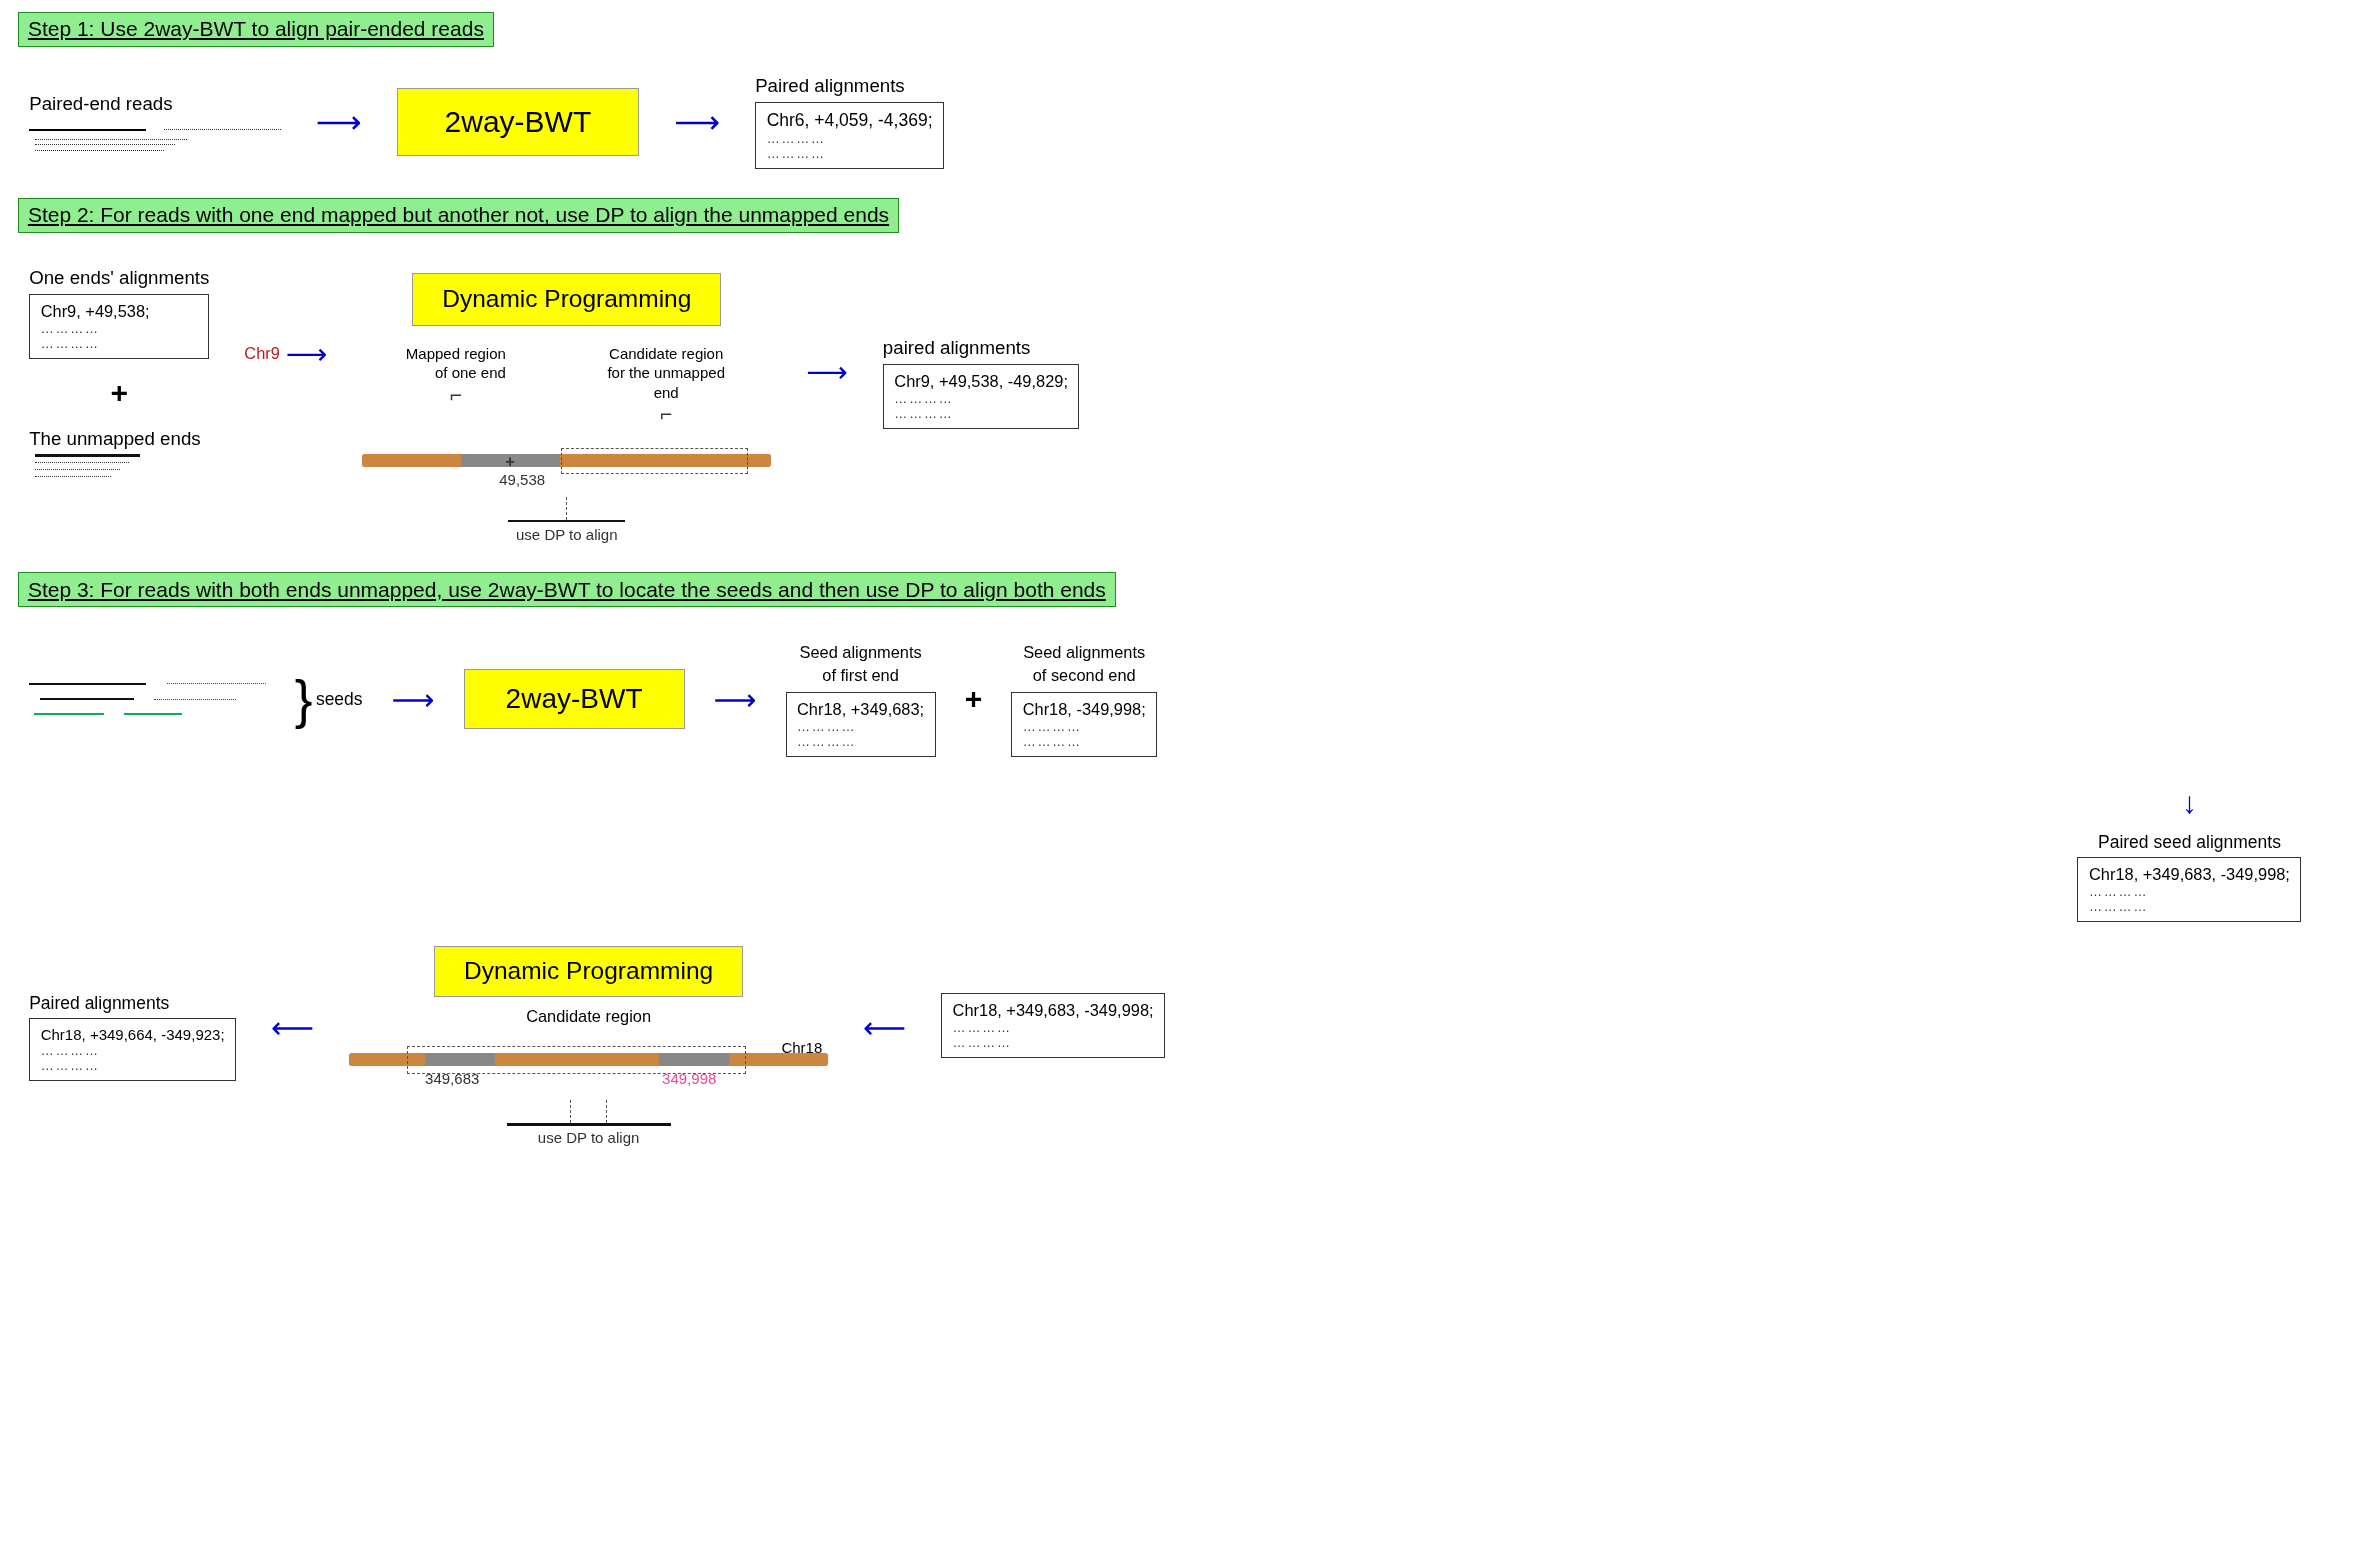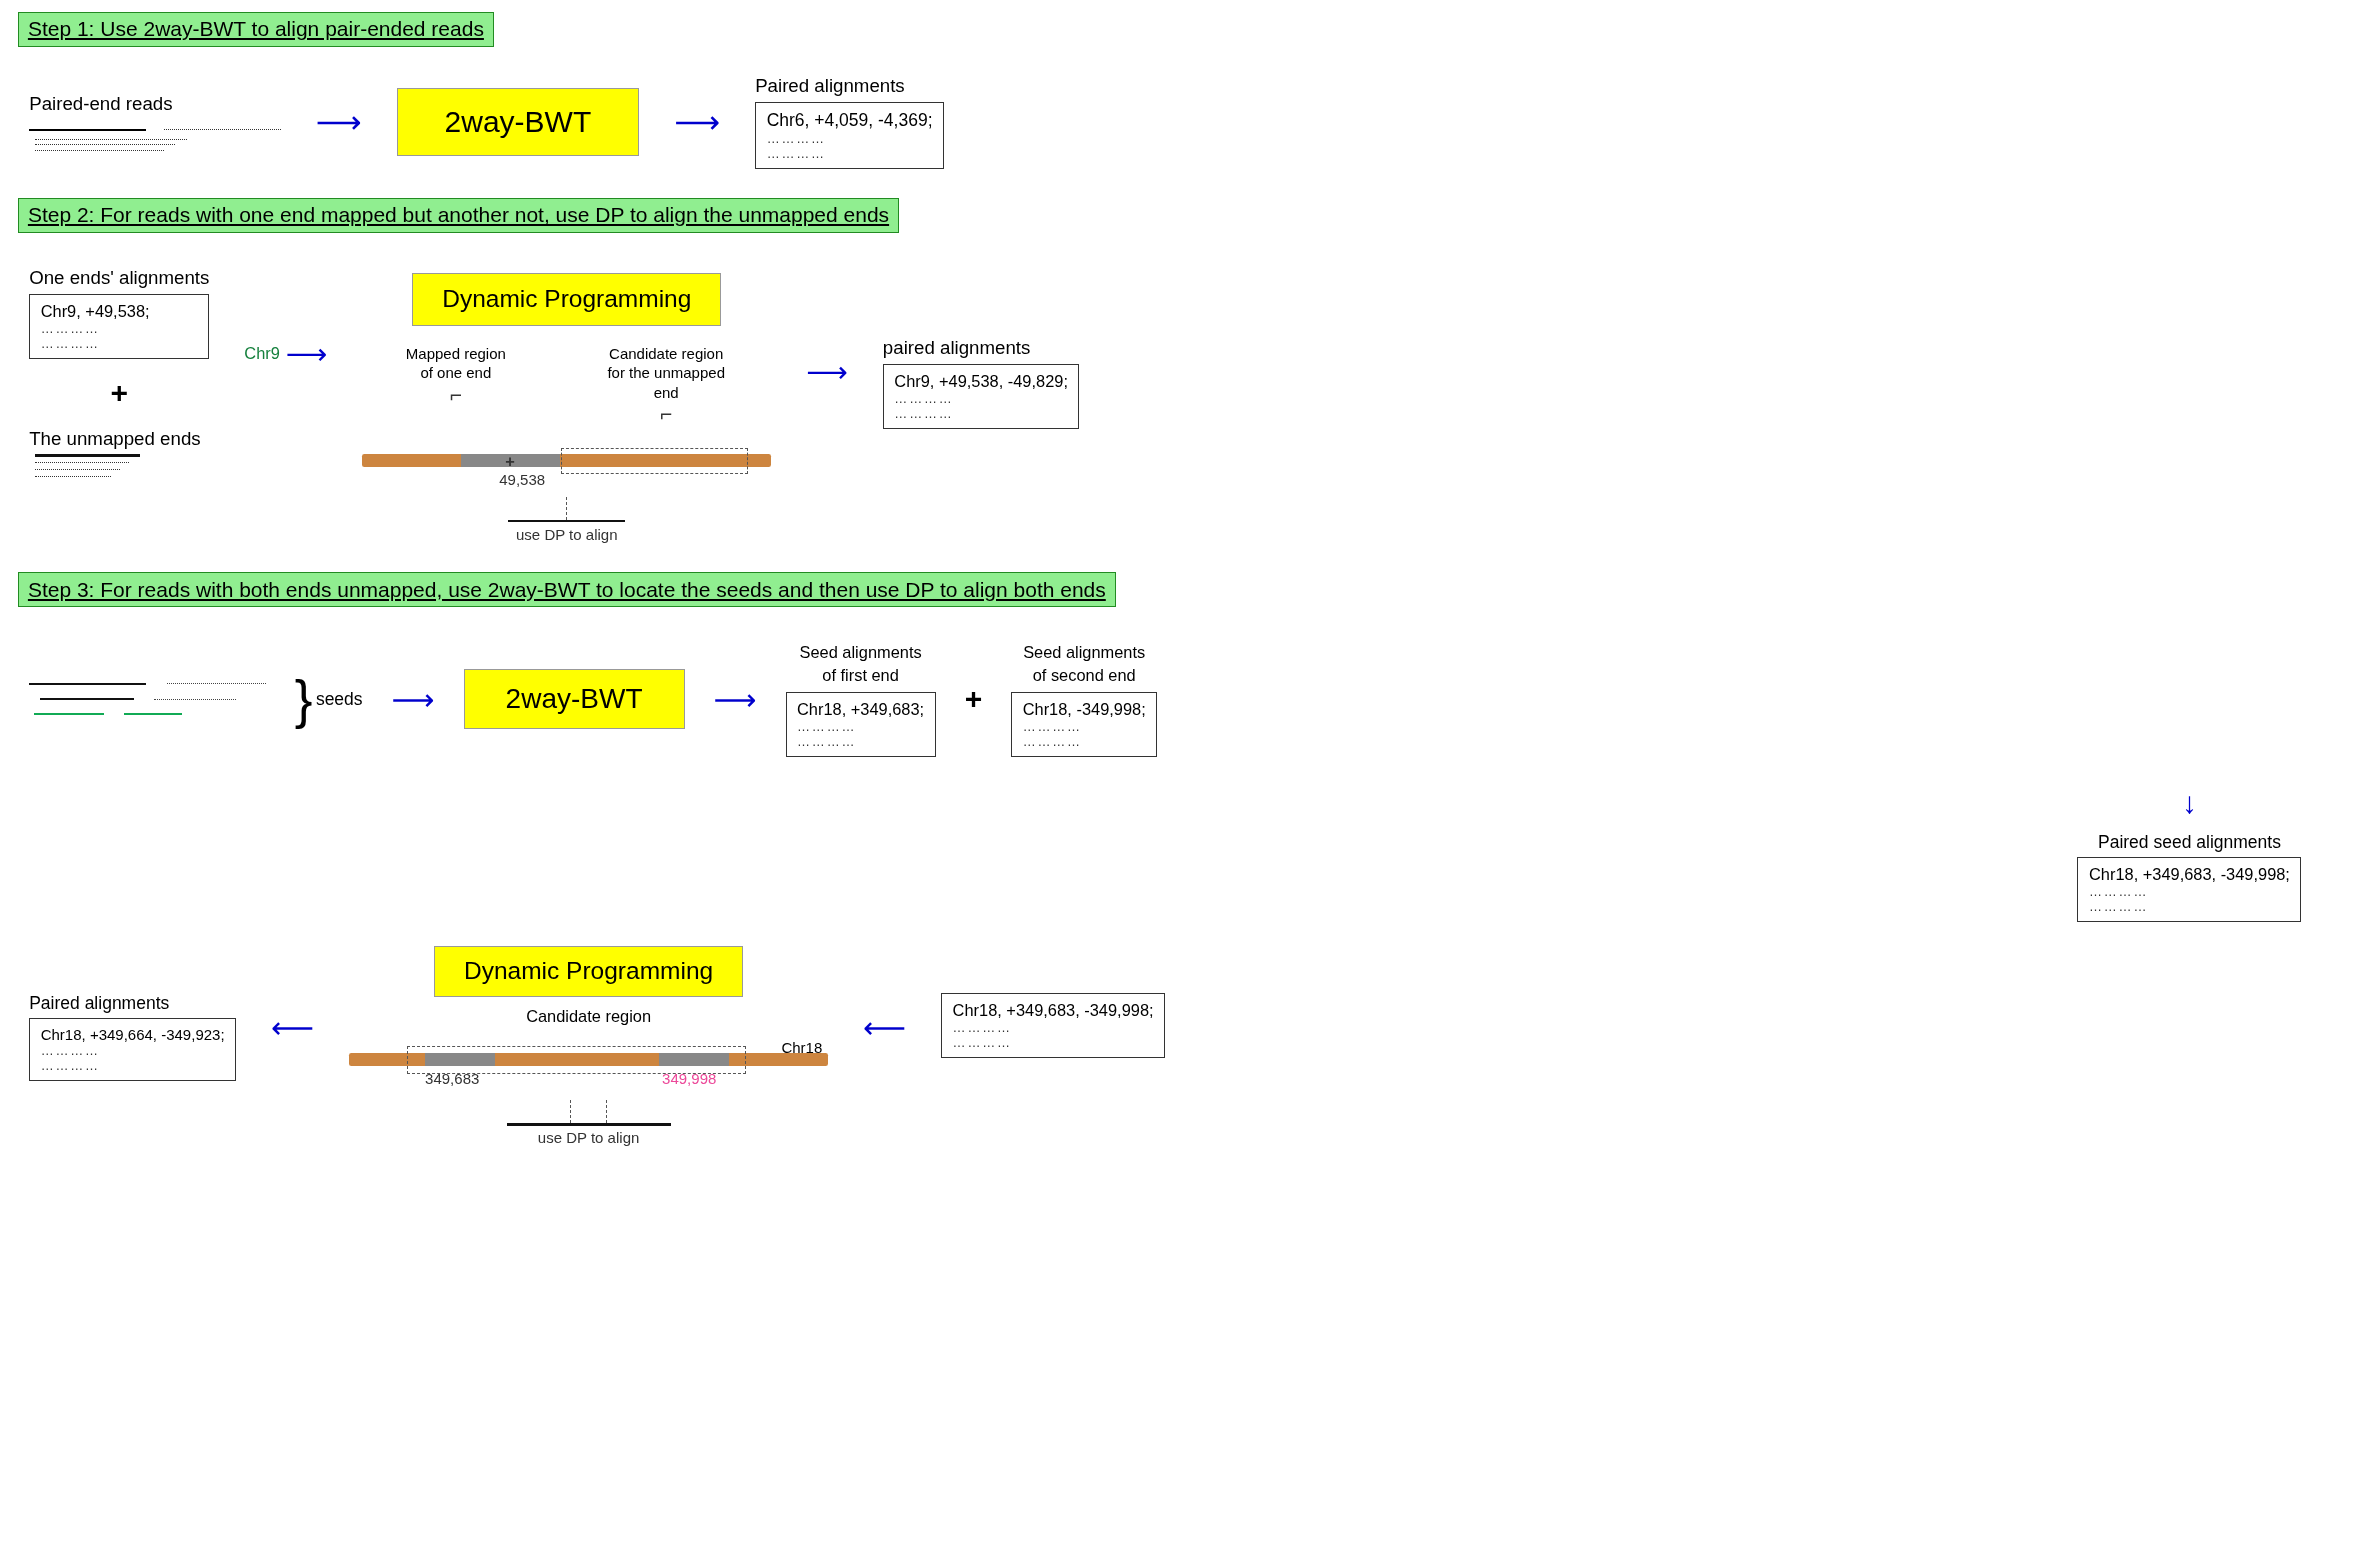--- a/index.html
+++ b/index.html
@@ -180,32 +180,32 @@
             <div style="width:105px; height:2.3px; background:#111;"></div>
             <div style="width:94px; border-top:1.8px dotted #333;"></div>
             <div style="width:85px; border-top:1.8px dotted #333;"></div>
             <div style="width:76px; border-top:1.8px dotted #333;"></div>
           </div>
         </div>
       </div>
 
       <div class="flex-col" style="justify-content:center; margin-top:70px;">
         <div style="display:flex; align-items:center; gap:5.8px;">
-          <span style="font-size:16.4px; color:#15803d;">Chr9</span>
+          <span style="font-size:16.4px; color:#b91c1c;">Chr9</span>
           <span style="font-size:29px; color:#0000CD;">⟶</span>
         </div>
       </div>
 
       <div class="flex-col" style="align-items:center; gap:11.7px; margin-top:5.8px;">
 
         <div class="yellow-box" style="font-size:24.5px; padding:11.7px 29px; margin-bottom:5.8px;">Dynamic Programming</div>
 
         <div style="display:flex; gap:11.7px; width:409px; justify-content:space-around;">
           <div class="flex-col" style="align-items:center; width:117px;">
-            <span style="font-size:15px; text-align:center; line-height:1.3;">Mapped region<br>of one end</span>
+            <span style="font-size:15px; text-align:right; line-height:1.3;">Mapped region<br>of one end</span>
             <span style="font-size:21px; color:#333;">⌐</span>
           </div>
           <div class="flex-col" style="align-items:center; width:140px;">
             <span style="font-size:15px; text-align:center; line-height:1.3;">Candidate region<br>for the unmapped end</span>
             <span style="font-size:21px; color:#333;">⌐</span>
           </div>
         </div>
 
         <div style="position:relative; width:409px; height:53px;">
           <div style="position:absolute; top:16.4px; left:0; right:0; height:13px; background:#CD853F; border-radius:2.3px;"></div>

